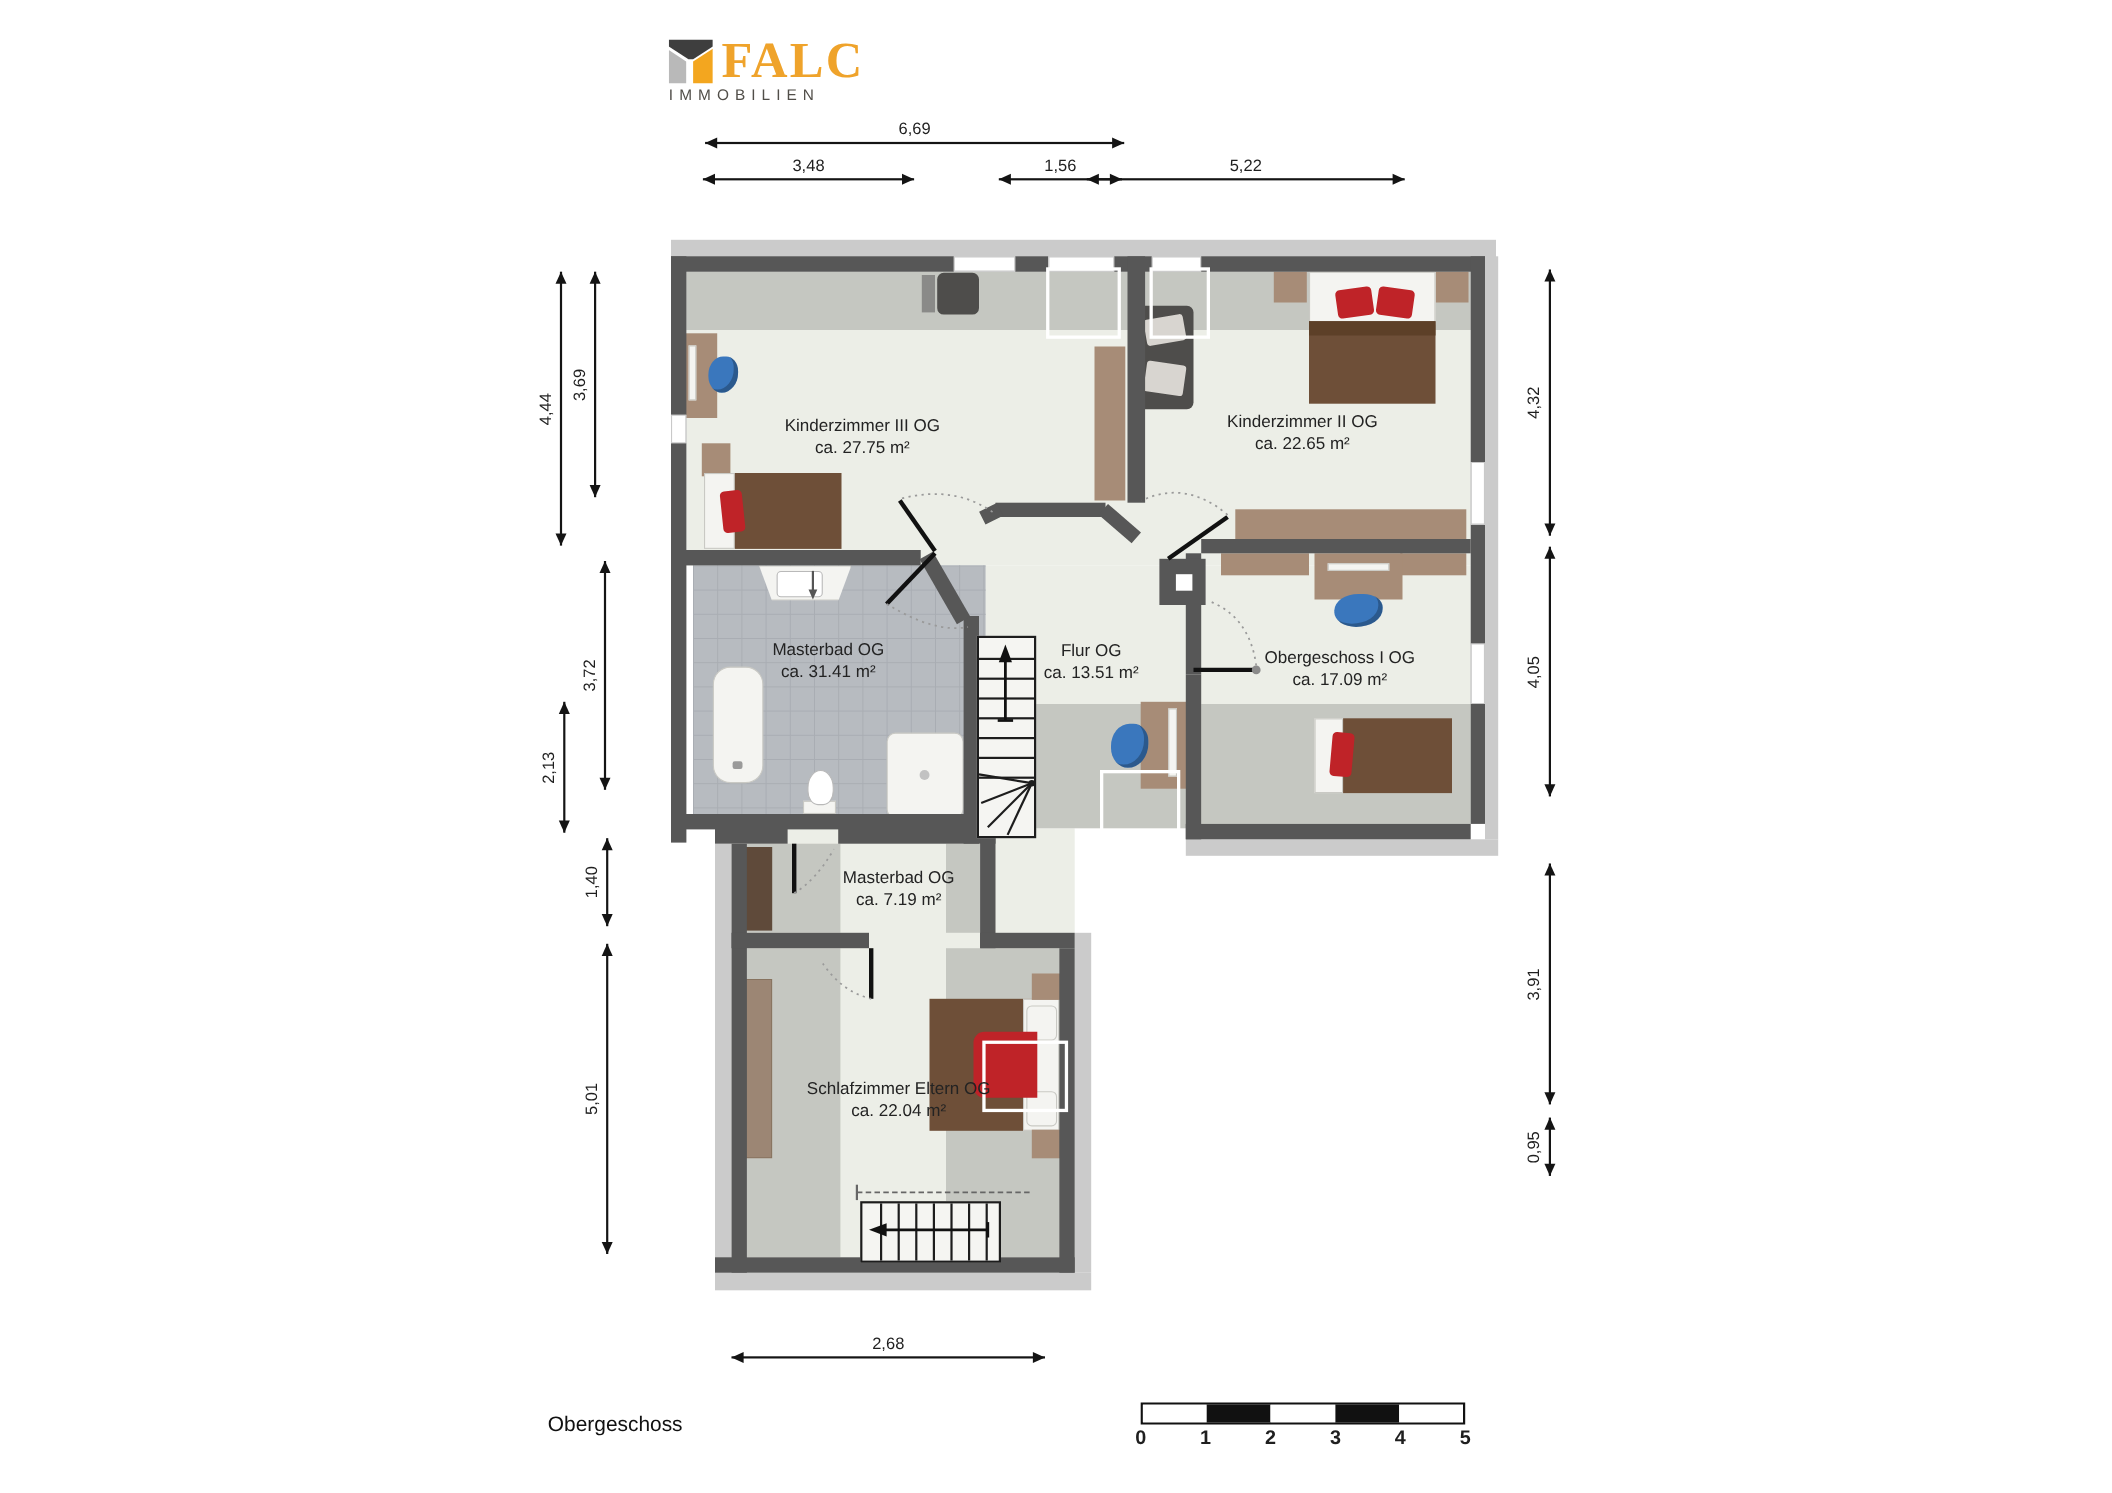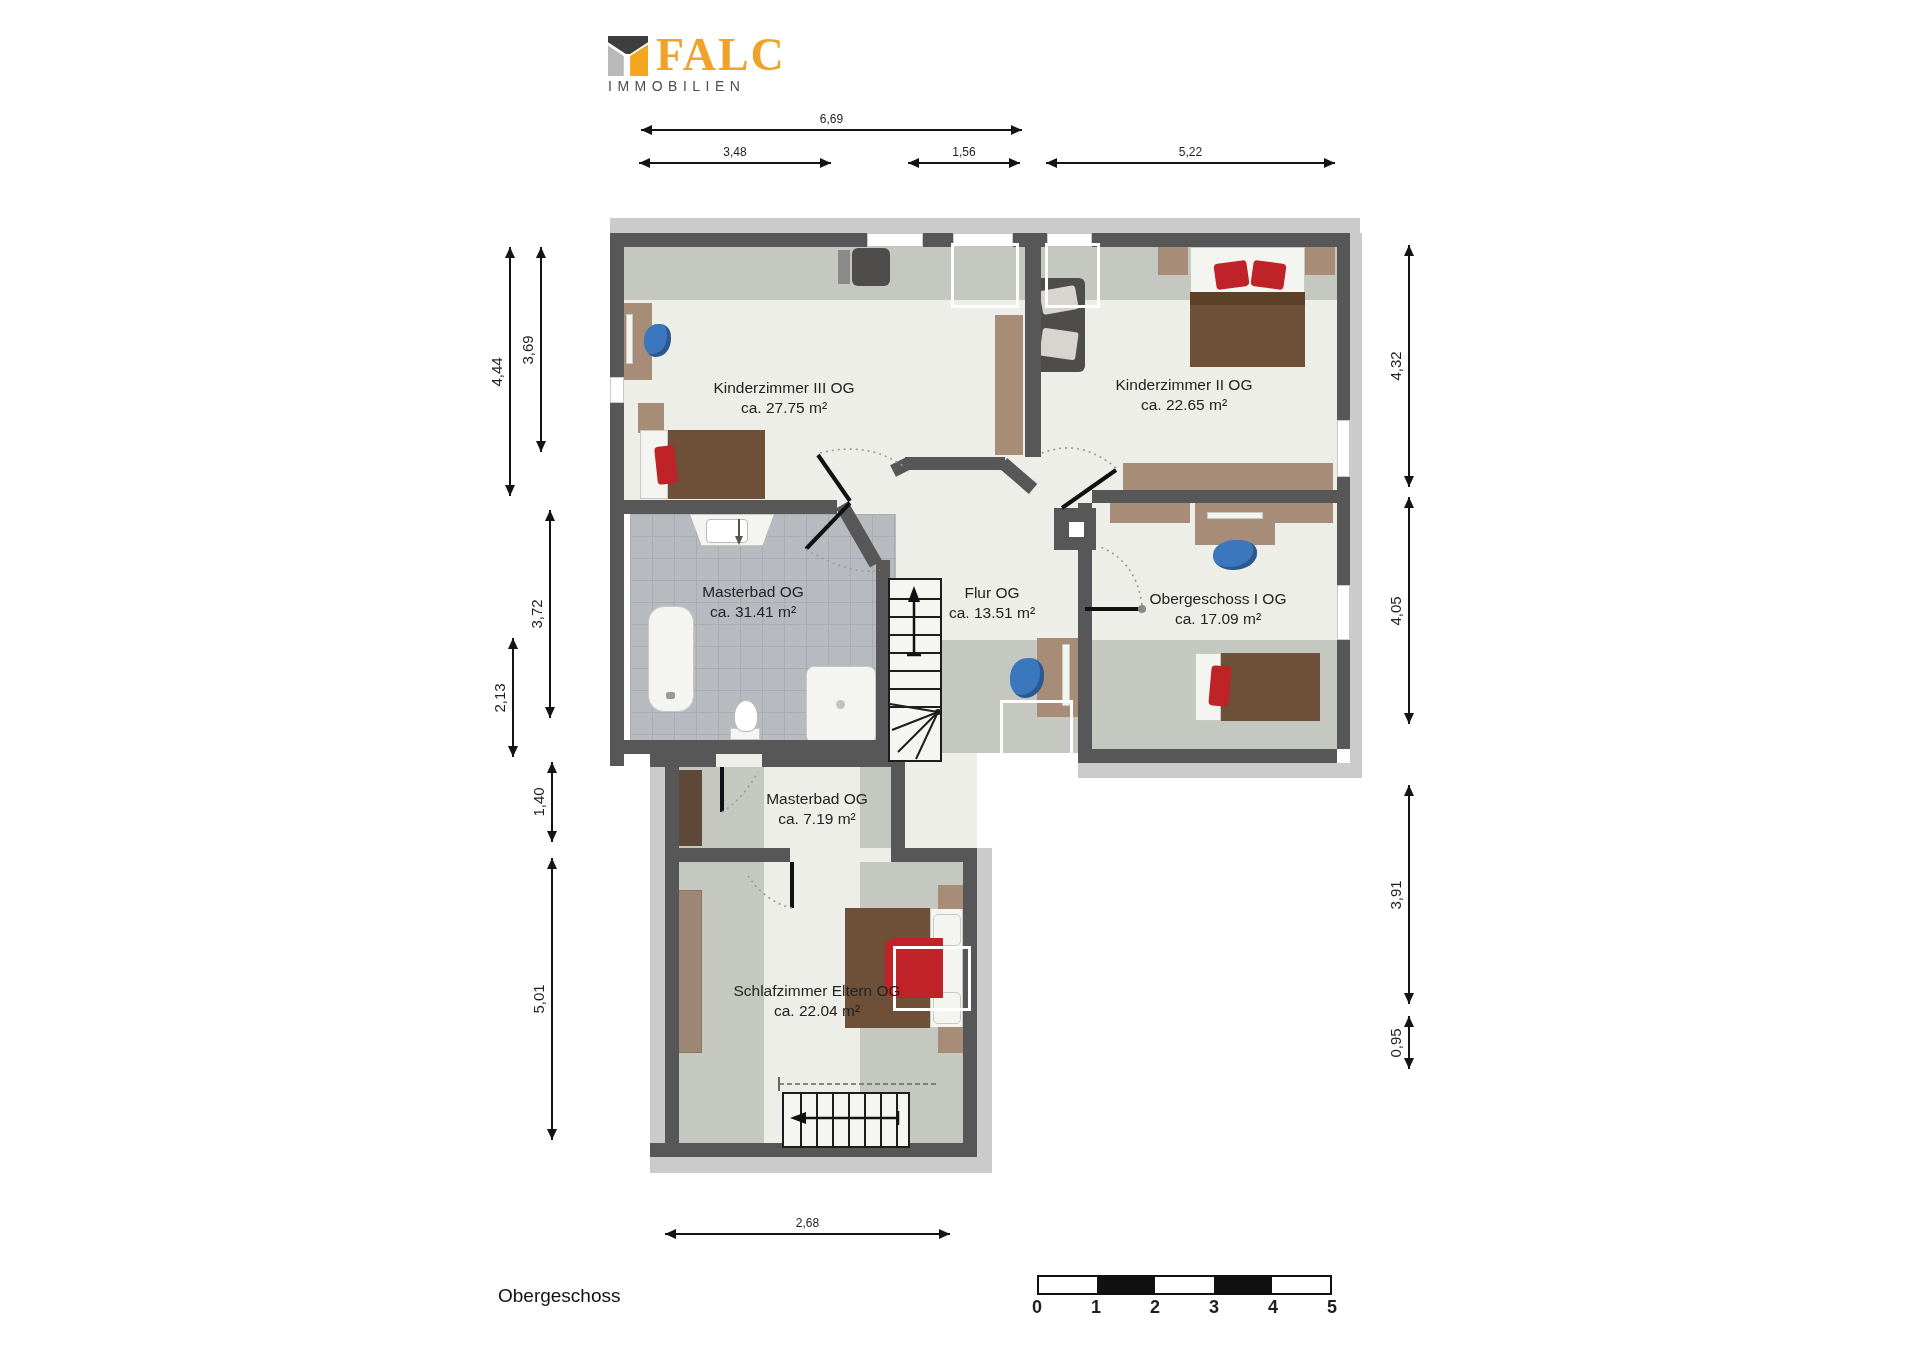--- a/index.html
+++ b/index.html
@@ -29,21 +29,21 @@
   .stairs{position:absolute;background:#f5f5f2;border:2px solid #1d1d1d;box-sizing:border-box;z-index:6;}
   .tread-h{position:absolute;left:0;right:0;height:2px;background:#1d1d1d;}
   .tread-v{position:absolute;top:0;bottom:0;width:2px;background:#1d1d1d;}
   
   .dim-h{position:absolute;height:2px;background:#141414;z-index:9;}
   .dim-h::before{content:"";position:absolute;left:0;top:-4px;border-right:11px solid #141414;border-top:5px solid transparent;border-bottom:5px solid transparent;}
   .dim-h::after{content:"";position:absolute;right:0;top:-4px;border-left:11px solid #141414;border-top:5px solid transparent;border-bottom:5px solid transparent;}
   .dim-v{position:absolute;width:2px;background:#141414;z-index:9;}
   .dim-v::before{content:"";position:absolute;top:0;left:-4px;border-bottom:11px solid #141414;border-left:5px solid transparent;border-right:5px solid transparent;}
   .dim-v::after{content:"";position:absolute;bottom:0;left:-4px;border-top:11px solid #141414;border-left:5px solid transparent;border-right:5px solid transparent;}
-  .dlab{position:absolute;left:50%;bottom:5px;transform:translateX(-50%);font-size:12px;white-space:nowrap;background:transparent;}
+  .dlab{position:absolute;left:50%;bottom:5px;transform:translateX(-50%);font-size:15px;white-space:nowrap;background:transparent;}
   .dlabv{position:absolute;top:50%;left:-13px;transform:translate(-50%,-50%) rotate(-90deg);font-size:15px;white-space:nowrap;}
   
   .rlab{position:absolute;z-index:9;text-align:center;font-size:15.5px;line-height:19.5px;transform:translate(-50%,-50%);white-space:nowrap;color:#232323;}
   
   .falc{position:absolute;left:656px;top:28px;font-family:"Liberation Serif",serif;font-size:46px;font-weight:600;color:#efa32b;letter-spacing:2px;z-index:9;}
   .immo{position:absolute;left:608px;top:78px;width:176px;font-size:14px;letter-spacing:5.5px;color:#514e49;z-index:9;}
   
   .sb{position:absolute;left:1037px;top:1275px;width:295px;height:20px;border:2px solid #111;box-sizing:border-box;display:flex;z-index:9;}
   .sb div{flex:1;}
   .sbn{position:absolute;top:1297px;font-size:18px;font-weight:bold;transform:translateX(-50%);z-index:9;}
@@ -65,21 +65,21 @@
 
   <div class="dim-h" style="left:641px;top:129px;width:381px">
       <span class="dlab">6,69</span>
     </div>
   <div class="dim-h" style="left:639px;top:162px;width:192px">
       <span class="dlab">3,48</span>
     </div>
   <div class="dim-h" style="left:908px;top:162px;width:112px">
       <span class="dlab">1,56</span>
     </div>
-  <div class="dim-h" style="left:1046px;top:162px;width:289px">
+  <div class="dim-h" style="left:988px;top:162px;width:289px">
       <span class="dlab">5,22</span>
     </div>
 
   <div class="dim-v" style="left:509px;top:247px;height:249px">
       <span class="dlabv">4,44</span>
     </div>
   <div class="dim-v" style="left:540px;top:247px;height:205px">
       <span class="dlabv">3,69</span>
     </div>
   <div class="dim-v" style="left:549px;top:510px;height:208px">

